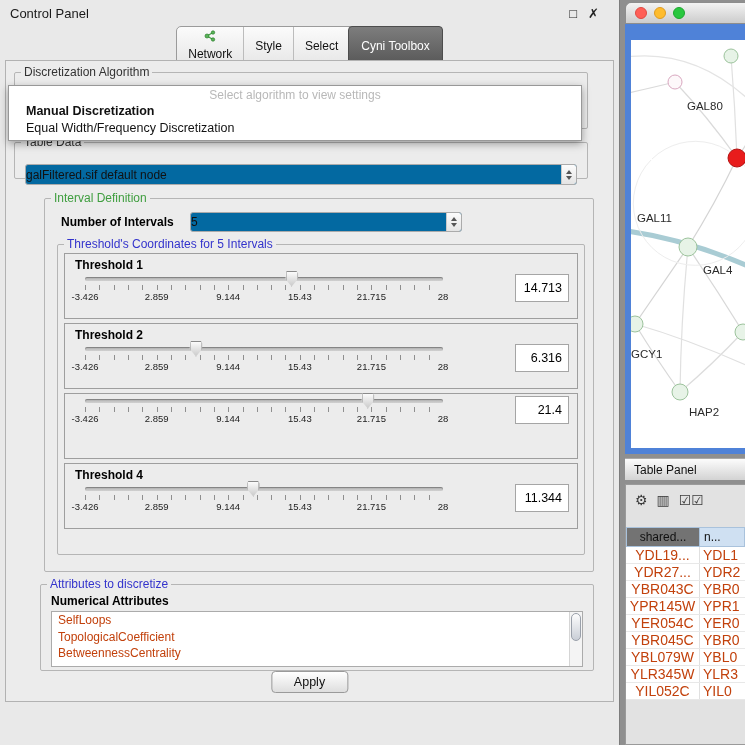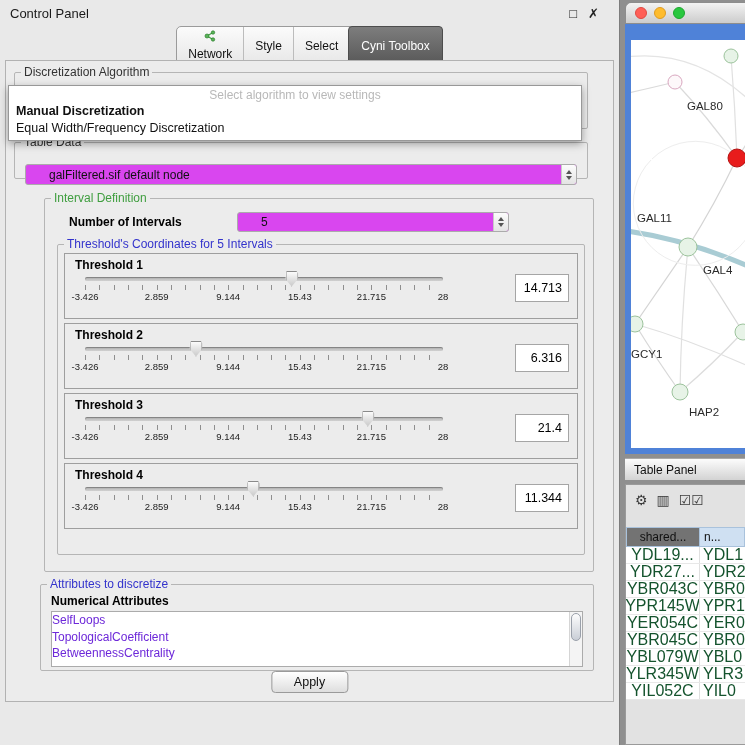--- a/index.html
+++ b/index.html
@@ -27,39 +27,39 @@
   fieldset { margin:0; padding:0; border:1px solid #b5b5b5; border-radius:2px; }
   legend { font-size:12px; padding:0 3px; margin-left:6px; color:#333; }
   .green-title > legend { color:#3f9e3f; }
   .blue-title > legend { color:#3333cc; }
 
   .algo-group { position:absolute; left:8px; top:4px; width:574px; height:64px; }
   .table-data-group { position:absolute; left:8px; top:74px; width:574px; height:44px; }
   .interval-group { position:absolute; left:38px; top:130px; width:550px; height:381px; }
   .attrs-group { position:absolute; left:34px; top:516px; width:554px; height:94px; }
 
-  .combo { display:flex; align-items:center; background:#d946ef; border:1px solid #ababab; border-radius:3px;
-    font-size:12px; color:#111; padding-left:23px; position:relative; overflow:hidden; }
+  .combo { display:flex; align-items:center; background:#0369a1; border:1px solid #ababab; border-radius:3px;
+    font-size:12px; color:#111; padding-left:0; position:relative; overflow:hidden; }
   .stepper { margin-left:auto; width:15px; height:100%; display:flex; flex-direction:column; align-items:center;
     justify-content:center; gap:2px; background:linear-gradient(#fcfcfc,#e4e4e4); border-left:1px solid #c9c9c9; }
   .stepper .up { width:0; height:0; border-left:3.5px solid transparent; border-right:3.5px solid transparent; border-bottom:4px solid #555; }
   .stepper .dn { width:0; height:0; border-left:3.5px solid transparent; border-right:3.5px solid transparent; border-top:4px solid #555; }
 
   .algo-combo { position:absolute; left:8px; right:8px; top:16px; height:24px;
     border:1px solid #9cc2ea; box-shadow:0 0 0 2px #8fc0ef; border-radius:4px; }
   .td-combo { position:absolute; left:10px; right:10px; top:15px; height:21px; }
 
   .popup { position:absolute; left:2px; top:24px; width:574px; background:#fff; border:1px solid #989898;
     box-shadow:0 3px 8px rgba(0,0,0,.35); z-index:20; padding-bottom:3px; }
   .popup-hint { text-align:center; font-size:12px; color:#b8b8b8; padding:2px 0 1px; }
-  .popup-option { font-size:12.5px; color:#111; padding:1px 7px; line-height:15px; }
+  .popup-option { font-size:12.5px; color:#111; padding:1px 17px; line-height:15px; }
   .popup-option.bold { font-weight:bold; }
 
   .ni-row { display:flex; align-items:center; margin:7px 0 5px 16px; }
-  .ni-label { font-weight:bold; font-size:12px; width:168px;margin-left:8px; }
+  .ni-label { font-weight:bold; font-size:12px; width:129px; }
   .ni-combo { width:272px; height:20px; }
 
   .thr-group { margin:2px 8px 0 12px; height:318px; overflow:hidden; }
   .thr-panel { border:1px solid #9e9e9e; background:#ececec; margin:2px 6px 4px; padding:2px 8px;
     height:66px; position:relative; }
   .thr-label { font-weight:bold; font-size:12px; margin:2px 0 2px 2px; }
   .thr-row { display:flex; align-items:center; }
   .slider-wrap { position:relative; width:358px; margin-left:12px; margin-top:2px; }
   .slider-track { position:relative; height:4px; background:linear-gradient(#b3b3b3,#d0d0d0); border-radius:2px;
     box-shadow:inset 0 1px 1px rgba(0,0,0,.3); }
@@ -68,21 +68,21 @@
     clip-path:polygon(15% 0,85% 0,100% 18%,100% 52%,50% 100%,0 52%,0 18%); }
   .ticks { margin-top:4px; height:5px;
     background-image:repeating-linear-gradient(90deg,#8f8f8f 0,#8f8f8f 1px,transparent 1px,transparent 14.32px); }
   .scale-labels { position:relative; height:11px; margin-top:1px; font-size:9.5px; color:#222; }
   .scale-label { position:absolute; top:0; transform:translateX(-50%); white-space:nowrap; }
   .value-box { margin-left:auto; width:54px; height:28px; background:#fff; border:1px solid #a5a5a5;
     display:flex; align-items:center; justify-content:flex-end; padding-right:6px; font-size:12.5px; }
 
   .attrs-subtitle { font-weight:bold; font-size:12px; margin:3px 0 3px 10px; }
   .listbox { position:relative; margin:0 10px; height:56px; background:#fff; border:1px solid #ababab; overflow:hidden; }
-  .attr-item { font-size:12px; line-height:16.5px; color:#6d28d9; }
+  .attr-item { font-size:12px; line-height:16.5px; padding-left:6px; color:#c2410c; }
   .vscroll { position:absolute; right:0; top:0; bottom:0; width:13px; background:#f4f4f4; border-left:1px solid #d5d5d5; }
   .vscroll-thumb { position:absolute; left:1px; right:1px; top:1px; height:28px;
     background:linear-gradient(#fdfdfd,#c9ced6); border:1px solid #9aa0aa; border-radius:5px; }
 
   .apply-btn { position:absolute; left:50%; top:610px; transform:translateX(-50%); padding:3px 22px;
     font-size:12.5px; font-family:inherit; background:linear-gradient(#ffffff,#dedede);
     border:1px solid #9a9a9a; border-radius:4px; color:#111; }
 
   .bottom-tabbar { position:absolute; left:0; width:620px; bottom:14px; }
 
@@ -103,21 +103,21 @@
     display:flex; align-items:center; font-size:12px; padding-left:9px; color:#111; }
   .table-window { position:absolute; left:625px; top:484px; width:120px; height:261px;
     background:#e2e2e2; border:1px solid #9a9a9a; border-right:none; overflow:hidden; }
   .tbl-toolbar { height:30px; display:flex; align-items:center; gap:9px; padding-left:9px; color:#3a3a3a; }
   .tbl-icon { font-size:14px; line-height:1; }
   .tbl-header { display:flex; height:20px; margin-top:12px; }
   .th { border:1px solid #a9c2dc; font-size:12px; display:flex; align-items:center; justify-content:center; color:#111; overflow:hidden; }
   .th0 { width:74px; background:#737373; }
   .th1 { flex:1; background:#cfe0f2; border-left:none; justify-content:flex-start; padding-left:4px; }
   .tbl-row { display:flex; height:17px; background:#fff; border-bottom:1px solid #e8e8e8; }
-  .td { font-size:16px; display:flex; align-items:center; color:#14532d; overflow:hidden; white-space:nowrap; }
+  .td { font-size:14px; display:flex; align-items:center; color:#c2410c; overflow:hidden; white-space:nowrap; }
   .td0 { width:74px; border-right:1px solid #e0e0e0; justify-content:center; }
   .td1 { flex:1; padding-left:3px; }
 </style>
 </head>
 <body>
 
 <div class="page">
 
   <div class="control-panel">
     <div class="cp-titlebar">
@@ -233,21 +233,20 @@
                       <span class="scale-label" style="left: 40%;">9.144</span>
                       <span class="scale-label" style="left: 60%;">15.43</span>
                       <span class="scale-label" style="left: 80%;">21.715</span>
                       <span class="scale-label" style="left: 100%;">28</span>
                     </div>
                   </div>
                   <div class="value-box">6.316</div>
                 </div>
               </div>
               <div class="thr-panel">
-                <div class="thr-label">Threshold 3</div>
                 <div class="thr-row">
                   <div class="slider-wrap">
                     <div class="slider-track">
                       <div class="slider-thumb" style="left: 79%;"></div>
                     </div>
                     <div class="ticks"></div>
                     <div class="scale-labels">
                       <span class="scale-label" style="left: 0%;">-3.426</span>
                       <span class="scale-label" style="left: 20%;">2.859</span>
                       <span class="scale-label" style="left: 40%;">9.144</span>

